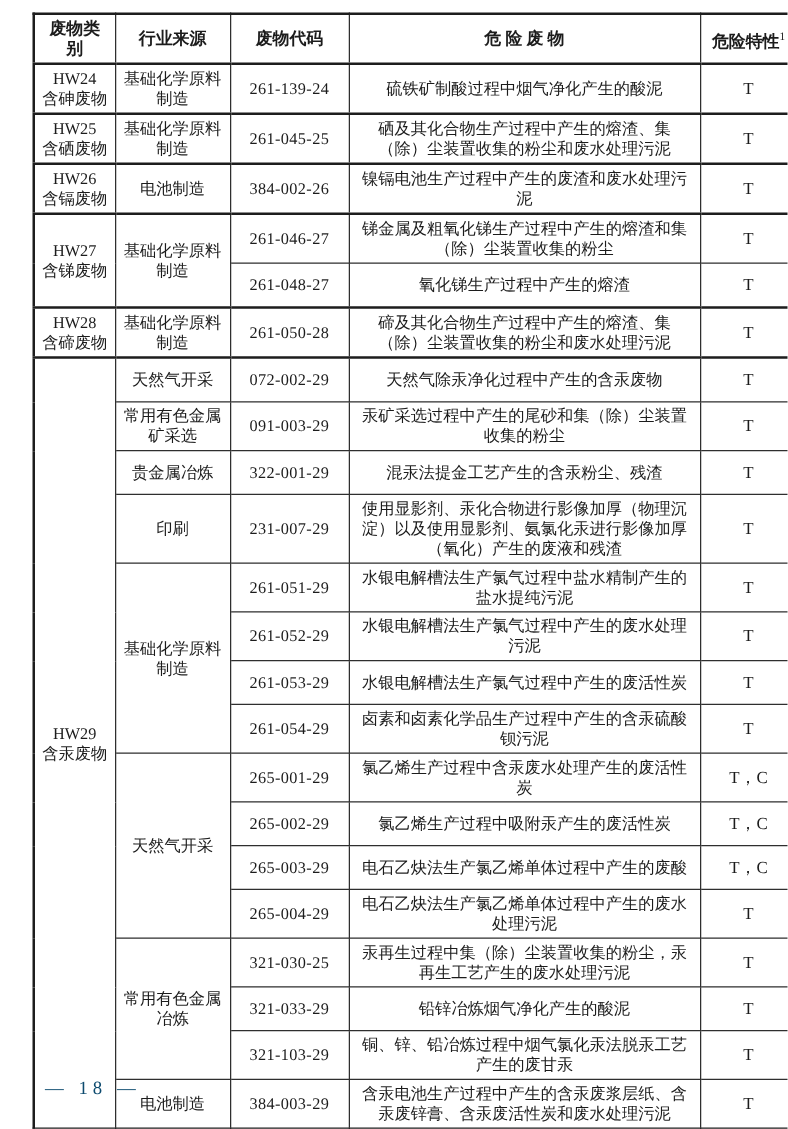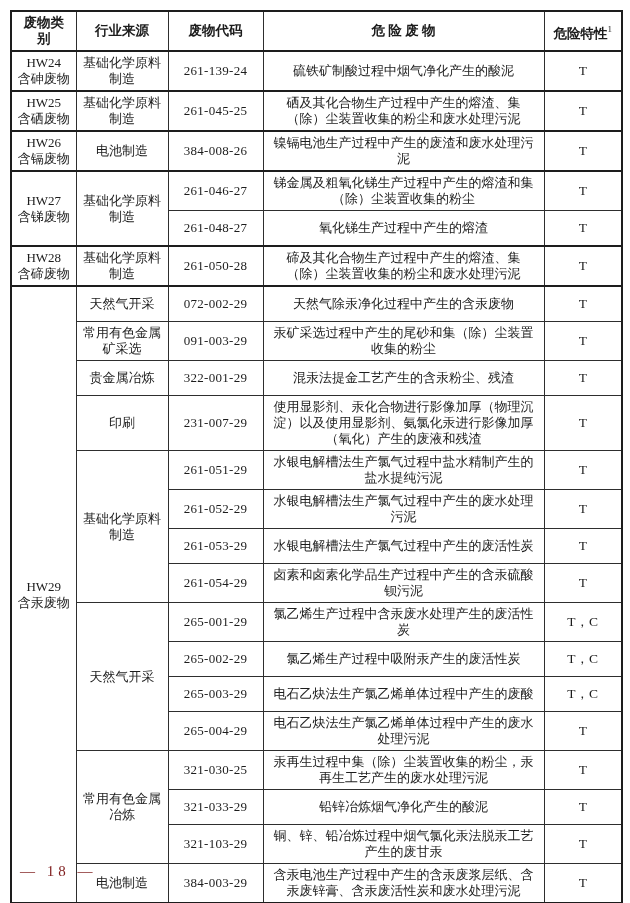--- a/index.html
+++ b/index.html
@@ -4,21 +4,21 @@
 <style>
   html,body{margin:0;padding:0;}
   body{
     width:630px;height:903px;
     background:#ffffff;
     font-family:"Liberation Serif","DejaVu Serif",serif;
     color:#1c1c1c;
     position:relative;
     overflow:hidden;
   }
-  .page{position:absolute;left:0;top:0;width:507px;height:903px;}
+  .page{position:absolute;left:16px;top:0;width:507px;height:903px;}
   table.waste{
     position:absolute;left:10px;top:10px;
     width:611px;
     border-collapse:collapse;
     table-layout:fixed;
     border:2px solid #1d1d1d;
   }
   th,td{
     border:1px solid #2e2e2e;
     padding:3px 5px;
@@ -37,21 +37,21 @@
   }
   thead th sup{font-size:9px;font-weight:400;}
   td.cat,td.ind,td.code,td.haz{text-align:center;}
   td.waste-desc{text-align:center;}
   td.code{font-size:13px;letter-spacing:0.3px;margin-left:12px;}
   td.haz{font-size:13.5px;}
   td{height:28px;}
   tr.group-start td{border-top:2px solid #1d1d1d;}
   .footer{
     position:absolute;left:20px;top:863px;
-    font-size:15px;color:#7f1d1d;
+    font-size:15px;color:#0c4a6e;
     letter-spacing:4px;
   }
 </style>
 </head>
 <body>
 
 <div class="page">
 
   <table class="waste">
     <colgroup>
@@ -90,21 +90,21 @@
           <td class="code">261-045-25</td>
           <td class="waste-desc">硒及其化合物生产过程中产生的熔渣、集（除）尘装置收集的粉尘和废水处理污泥</td>
           <td class="haz">T</td>
         </tr>
         <tr class="group-start">
           <td class="cat" rowspan="1">
             <div>HW26</div>
             <div>含镉废物</div>
           </td>
           <td class="ind" rowspan="1">电池制造</td>
-          <td class="code">384-008-26</td>
+          <td class="code">384-002-26</td>
           <td class="waste-desc">镍镉电池生产过程中产生的废渣和废水处理污泥</td>
           <td class="haz">T</td>
         </tr>
         <tr class="group-start">
           <td class="cat" rowspan="2">
             <div>HW27</div>
             <div>含锑废物</div>
           </td>
           <td class="ind" rowspan="2">基础化学原料制造</td>
           <td class="code">261-046-27</td>

